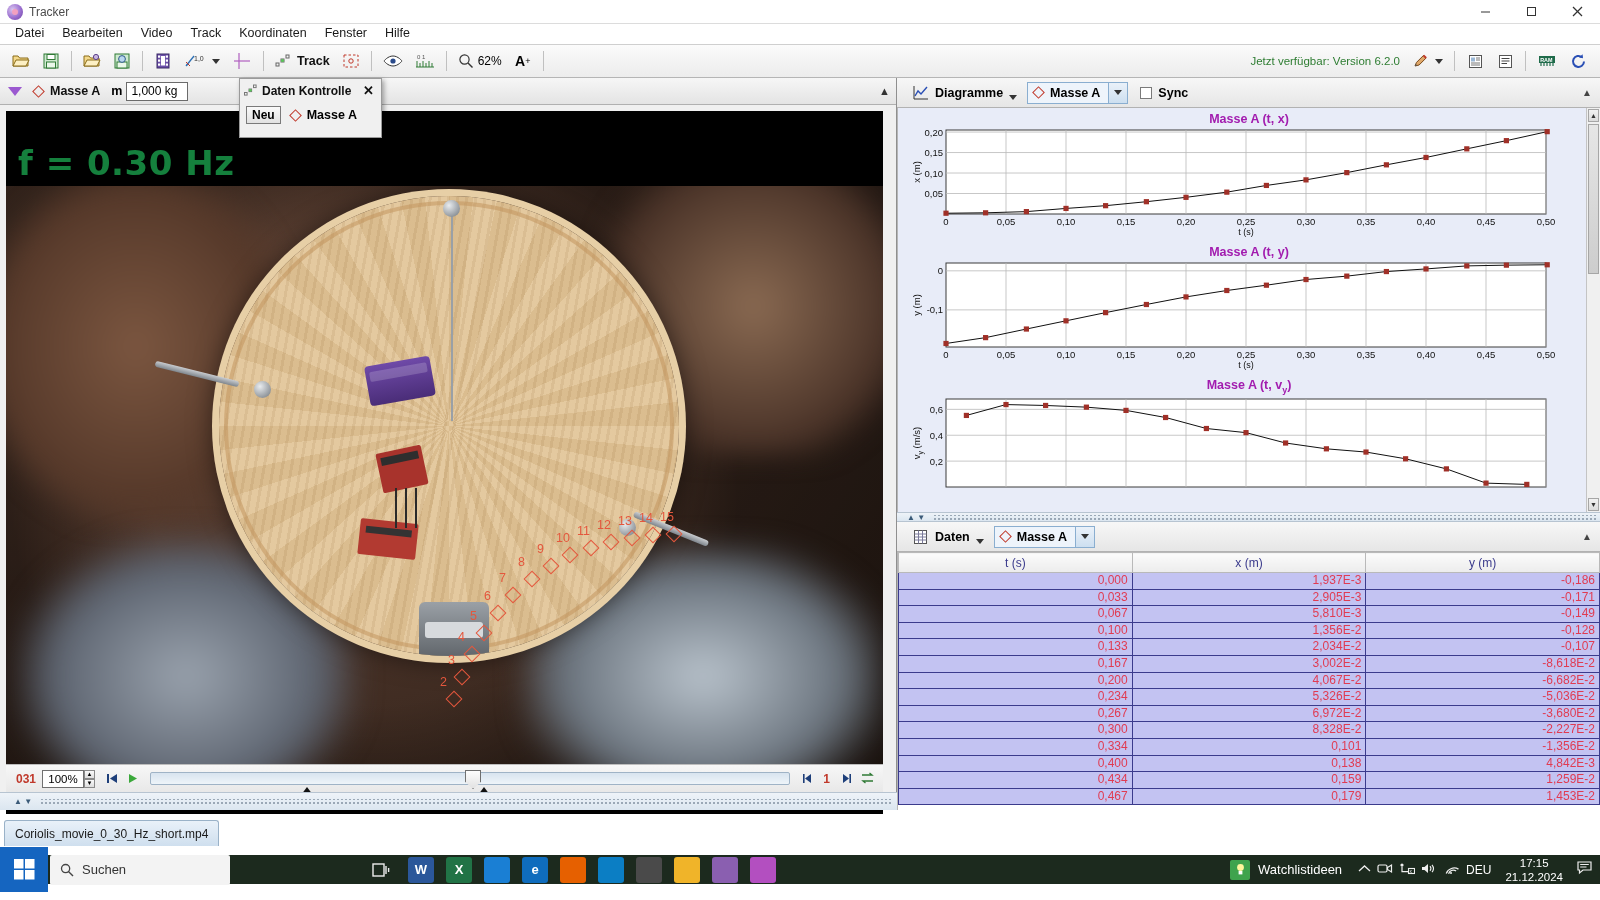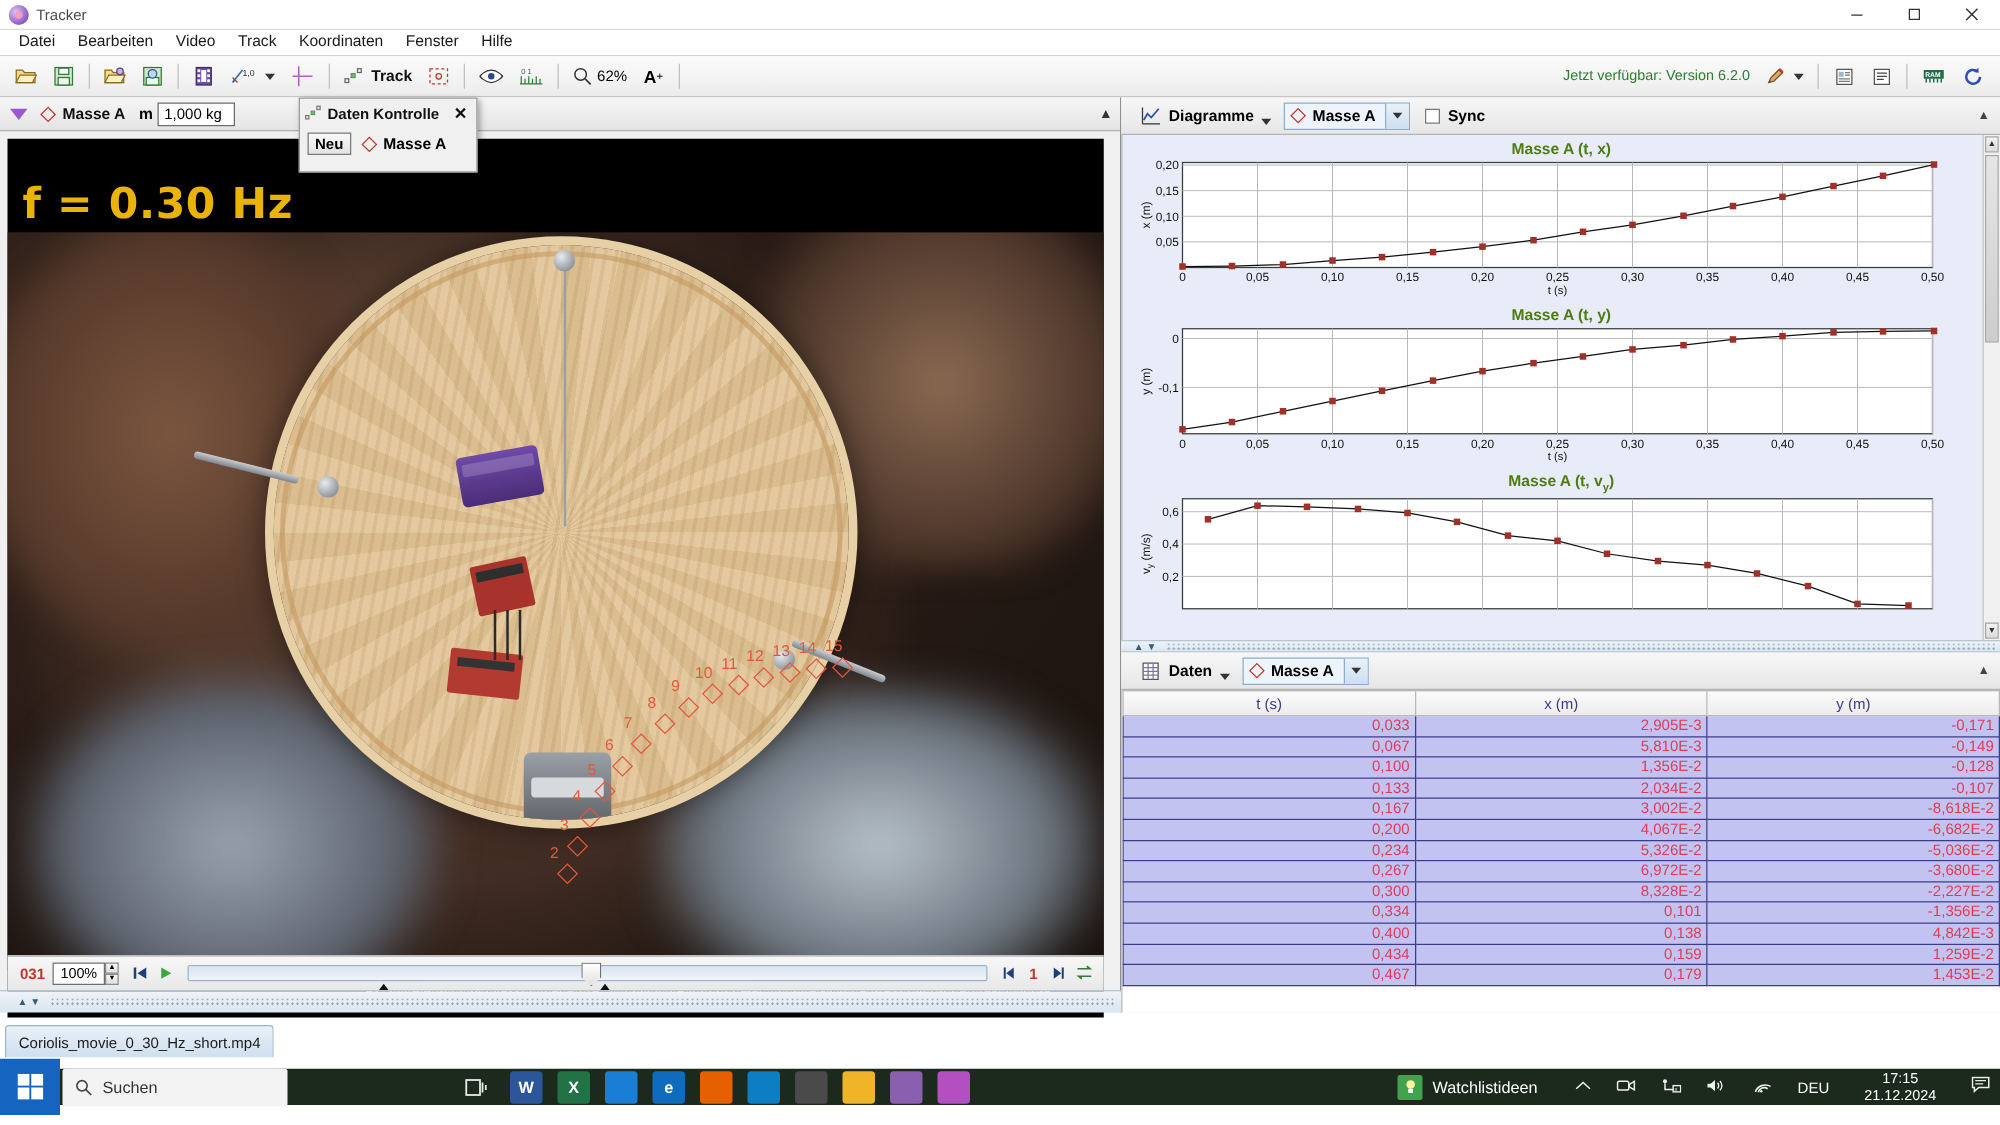--- a/index.html
+++ b/index.html
@@ -67,21 +67,21 @@
   .diamond{ width:9px;height:9px;border:1.6px solid #c0392b; transform:rotate(45deg);
             display:inline-block; margin-right:7px;}
   .mass-name{ font-weight:bold; font-size:12.5px; color:#111; margin-right:11px;}
   .m-label{ font-weight:bold; font-size:12.5px; margin-right:4px;}
   .mass-field{ width:62px; height:19px; border:1px solid #6b6b6b; background:#fff;
                font-size:12px; text-align:left; padding:1px 4px; }
   #masstoolbar .collapse{ margin-left:auto; margin-right:6px; color:#333; font-size:11px;}
 
   
   #video { position:absolute; left:6px; top:33px; width:877px; height:703px; background:#000; overflow:hidden;}
-  #freqlabel{ position:absolute; left:12px; top:32px; color:#eab308; font-weight:bold;
+  #freqlabel{ position:absolute; left:12px; top:32px; color:#15803d; font-weight:bold;
               font-size:34px; letter-spacing:0.5px; font-family:"DejaVu Sans", sans-serif;}
   #vidphoto{
     position:absolute; left:0; top:75px; width:877px; height:590px;
     background:
       radial-gradient(circle at 42% 50%, rgba(0,0,0,0) 38%, rgba(0,0,0,0.45) 62%),
       radial-gradient(ellipse at 20% 20%, #6a4a3a 0%, #4a3328 45%, #2e2018 100%);
     overflow:hidden;
   }
   .blurbg1{position:absolute;left:-30px;top:-20px;width:320px;height:360px;
     background:radial-gradient(ellipse,#7b5640 0%, #56392a 60%, rgba(0,0,0,0) 75%);filter:blur(10px);}
@@ -168,21 +168,21 @@
   .combo .txt{ font-weight:bold; font-size:12.5px; margin-right:8px;}
   .combo .arrowbox{ width:19px;height:20px; border-left:1px solid #8aaed0;
           background:linear-gradient(#eaf1f9,#cddff0); display:flex;align-items:center;justify-content:center;}
   .chk{ width:12px;height:12px;border:1px solid #7a7a7a;background:#fff;margin-right:6px;}
   .chk-lbl{font-weight:bold;font-size:12.5px;}
   .collapse-tri{ margin-left:auto; margin-right:8px; font-size:10px; color:#444; }
 
   #plots{ height:404px; background:#e8ecf8; position:relative; overflow:hidden;
           border-left:1px solid #b6b6b6;}
   .plot{ position:relative; }
-  .plot-title{ text-align:center; font-weight:bold; font-size:12.5px; color:#4d7c0f; padding-top:4px;}
+  .plot-title{ text-align:center; font-weight:bold; font-size:12.5px; color:#a21caf; padding-top:4px;}
   .plot svg { display:block; }
   #plot-scroll{ position:absolute; right:0; top:0; width:14px; height:404px;
      background:#f0f0f0; border-left:1px solid #c4c4c4;}
   #plot-scroll .thumb{ position:absolute; top:16px; left:1px; width:11px; height:150px;
      background:linear-gradient(#e6e6e6,#cdcdcd); border:1px solid #a6a6a6;}
   .sb-arrow{ position:absolute; left:1px; width:11px; height:13px;
      background:linear-gradient(#f2f2f2,#dcdcdc); border:1px solid #a6a6a6;
      display:flex;align-items:center;justify-content:center;font-size:7px;color:#333;}
 
   .splitter{ height:10px; background:linear-gradient(#eef3f8,#dbe6f0);
@@ -201,21 +201,21 @@
     text-align:right; padding:0 4px; height:15.6px; line-height:15.6px;
   }
   
   #taskbar{ position:absolute; left:0; top:855px; width:1600px; height:29px;
      background:#1c2a1e; display:flex; align-items:center; color:#fff; }
   #startbtn{ width:48px;height:45px;display:flex;align-items:center;justify-content:center;
      background:#1565c0;}
   #searchbox{ width:180px;height:30px;background:#f3f3f3;color:#333;display:flex;
      align-items:center;padding-left:10px;margin-left:2px;font-size:13px;border-radius:2px;}
   .tb-icon{ width:40px;height:45px;display:flex;align-items:center;justify-content:center;}
-  #tray{ margin-left:auto; display:flex; align-items:center; padding-right:8px; gap:20px;}
+  #tray{ margin-left:auto; display:flex; align-items:center; padding-right:8px; gap:6px;}
   #clock{ font-size:11.5px; line-height:14px; text-align:center; margin:0 8px;}
   .app-sq{ width:26px;height:26px;border-radius:3px;display:flex;align-items:center;
      justify-content:center;font-weight:bold;color:#fff;font-size:13px;}
   #filetab{
     position:absolute; left:4px; top:820px; height:26px; padding:0 10px;
     background:linear-gradient(#e9f1f9,#cfdfee); border:1px solid #9ab2c8;
     border-bottom:none; display:flex; align-items:center; font-size:12px; color:#1a1a1a;
     border-radius:3px 3px 0 0;
   }
   
@@ -790,20 +790,25 @@
       <table class="data">
         <thead>
             <tr id="thead-row">
               <th>t (s)</th>
               <th>x (m)</th>
               <th>y (m)</th>
             </tr>
           </thead>
         <tbody id="tbody">
             <tr>
+              <td>0,000</td>
+              <td>1,937E-3</td>
+              <td>-0,186</td>
+            </tr>
+            <tr>
               <td>0,033</td>
               <td>2,905E-3</td>
               <td>-0,171</td>
             </tr>
             <tr>
               <td>0,067</td>
               <td>5,810E-3</td>
               <td>-0,149</td>
             </tr>
             <tr>

